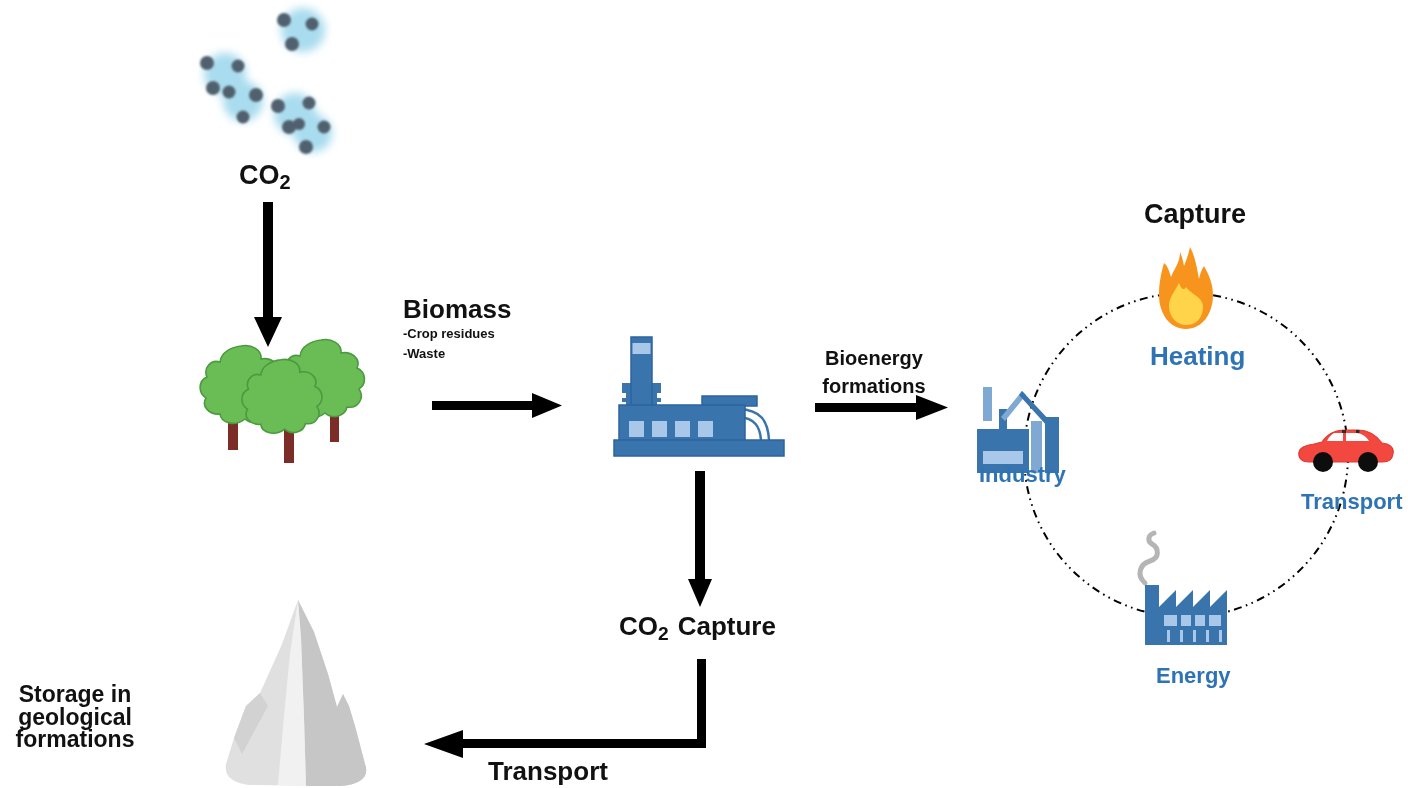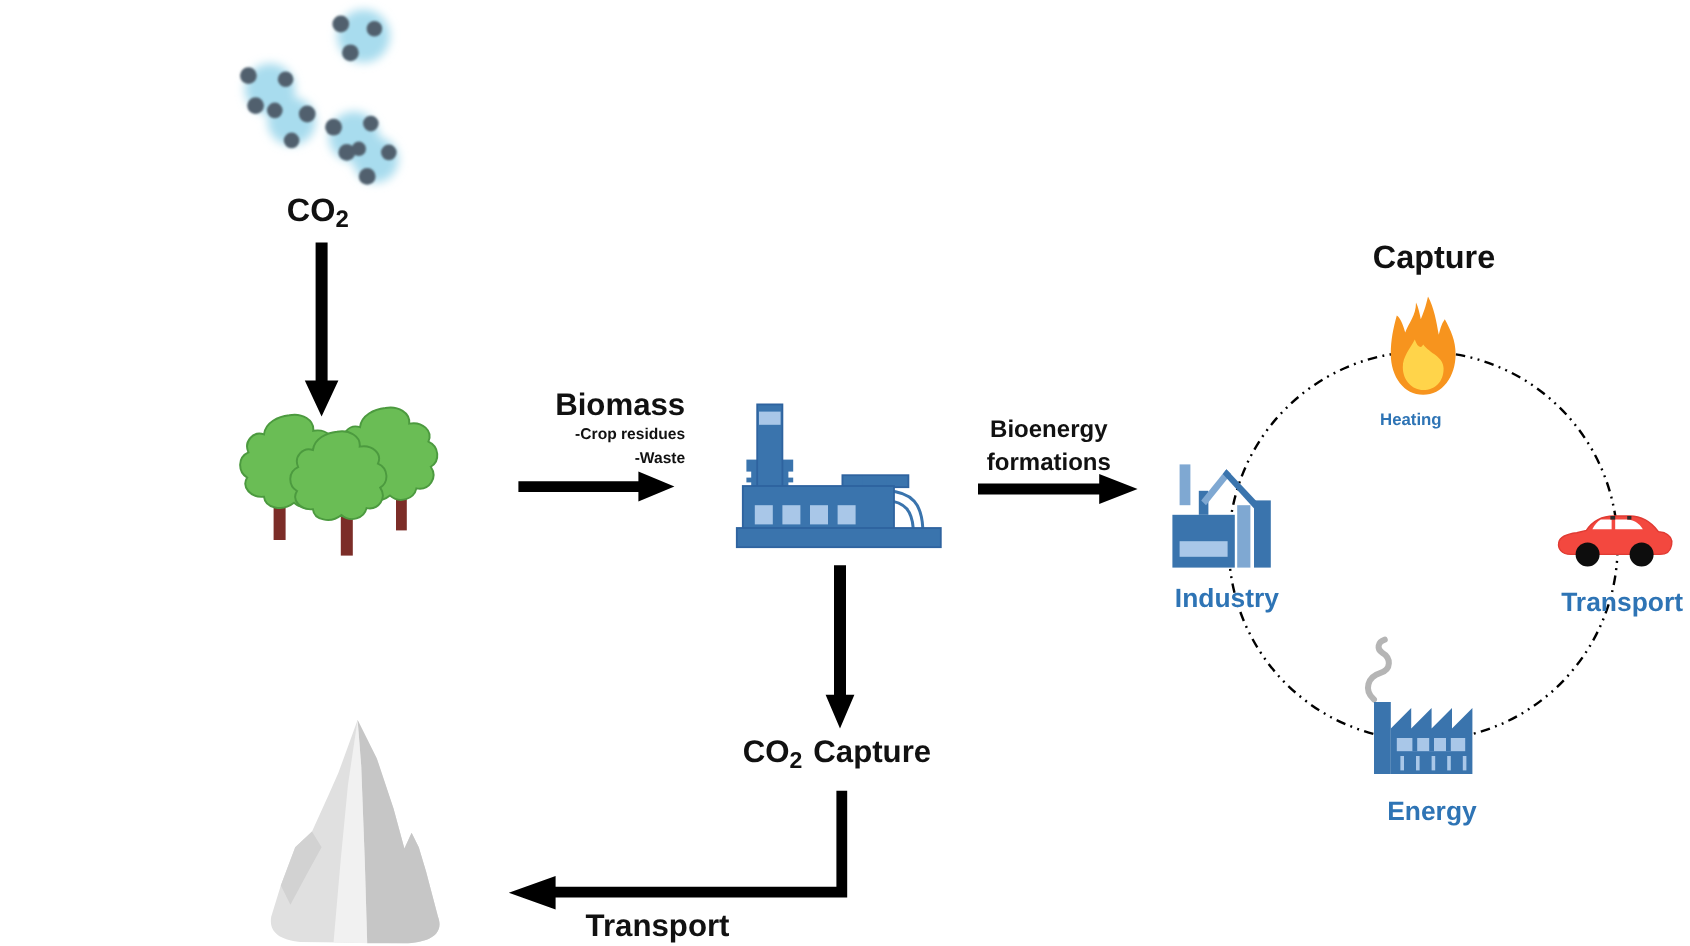--- a/index.html
+++ b/index.html
@@ -4,27 +4,27 @@
 <style>
   html,body{margin:0;padding:0;background:#fff;}
   #canvas{position:relative;width:1408px;height:788px;background:#fff;overflow:hidden;
           font-family:"Liberation Sans",sans-serif;}
   svg{position:absolute;left:0;top:0;}
   .lbl{position:absolute;font-weight:bold;color:#111;white-space:nowrap;line-height:1.1;}
   .blue{color:#2e74b5;}
   .sub{font-size:0.74em;vertical-align:-0.24em;font-weight:bold;}
   
   .co2-lbl{left:239px;top:161px;font-size:27px;}
-  .biomass-blk{left:403px;top:323px;width:168px;text-align:right;}
+  .biomass-blk{left:403px;top:295px;width:168px;text-align:left;}
   .biomass-title{font-size:26px;}
   .biomass-item{font-size:13px;line-height:20px;}
   .bioenergy-blk{left:792px;top:344px;width:164px;text-align:center;font-size:20px;line-height:28px;}
   .energy-lbl{left:1144px;top:200px;font-size:27px;}
-  .heating-lbl{left:1150px;top:342px;font-size:14px;}
-  .industry-lbl{left:979px;top:487px;font-size:22px;}
+  .heating-lbl{left:1150px;top:342px;font-size:26px;}
+  .industry-lbl{left:979px;top:463px;font-size:22px;}
   .transport-use-lbl{left:1301px;top:490px;font-size:22px;}
   .power-lbl{left:1156px;top:664px;font-size:22px;}
   .capture-lbl{left:619px;top:612px;font-size:26px;}
   .cap-rest{margin-left:9px;}
   .transport-route-lbl{left:488px;top:757px;font-size:26px;}
   .storage-blk{left:0px;top:683px;width:150px;text-align:center;font-size:23px;line-height:22.5px;}
 </style>
 </head>
 <body>
 
@@ -178,14 +178,19 @@
   <div class="lbl energy-lbl">Capture</div>
   <div class="lbl blue heating-lbl">Heating</div>
   <div class="lbl blue industry-lbl">Industry</div>
   <div class="lbl blue transport-use-lbl">Transport</div>
   <div class="lbl blue power-lbl">Energy</div>
 
   <div class="lbl capture-lbl"><span>CO</span><span class="sub">2</span><span class="cap-rest">Capture</span></div>
 
   <div class="lbl transport-route-lbl">Transport</div>
 
+  <div class="lbl storage-blk">
+    <div>Storage in</div>
+    <div>geological</div>
+    <div>formations</div>
+  </div>
 
 </div>
 
 </body></html>

